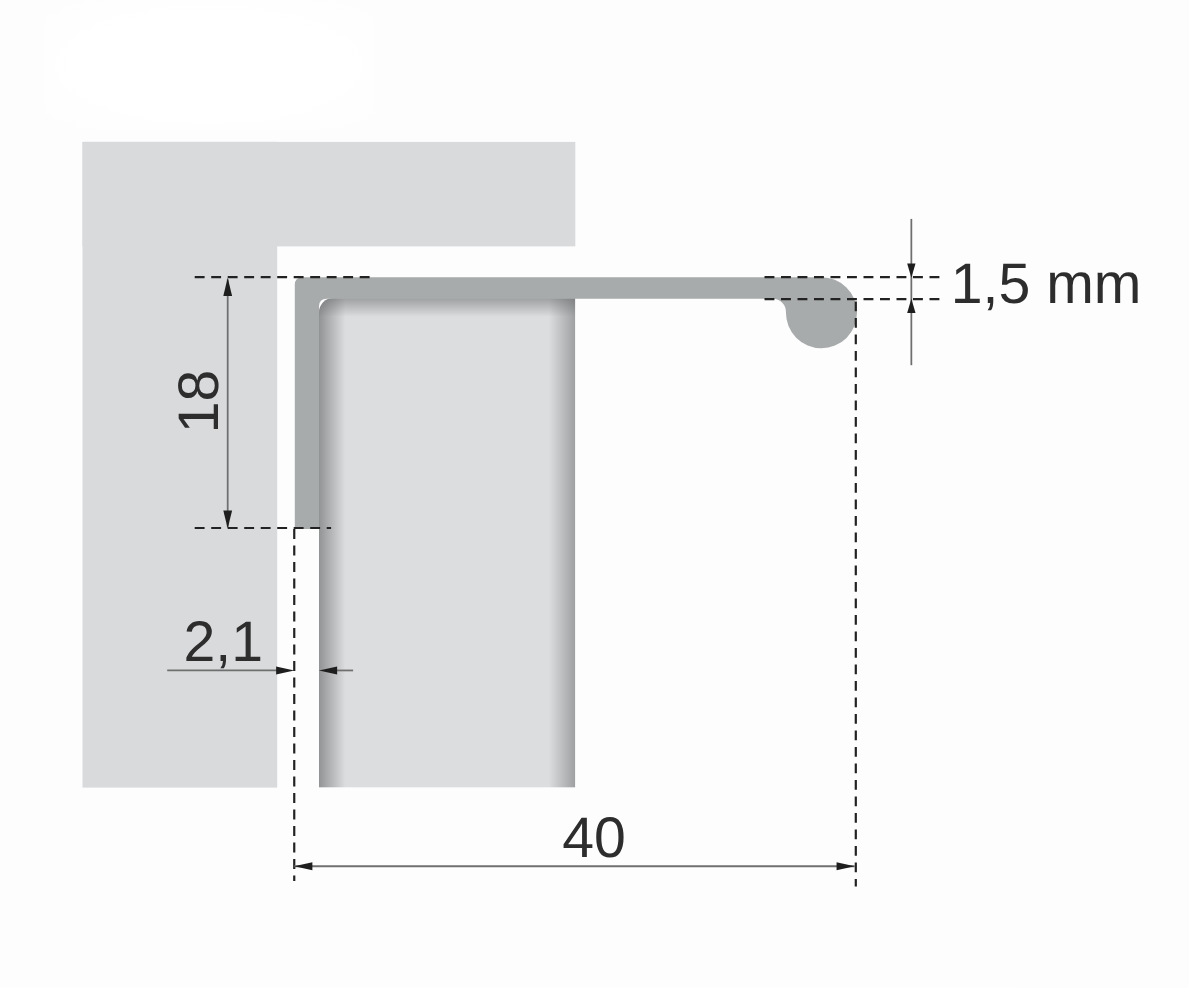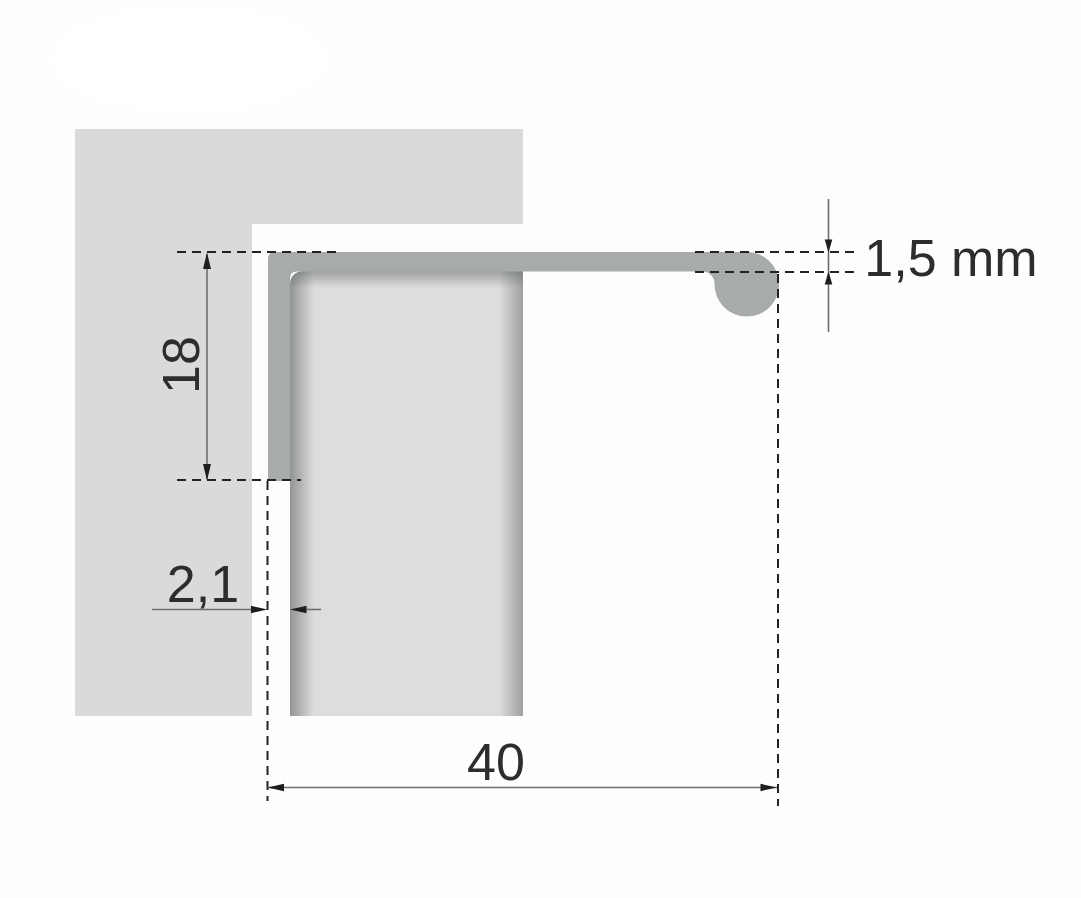--- a/index.html
+++ b/index.html
@@ -66,21 +66,21 @@
     transform: translate(-50%, -50%);
     font-size: 52px;
     line-height: 1;
     color: var(--dimension-text, #2d2d2d);
     white-space: nowrap;
     letter-spacing: 0px;
   }
   .lbl.rot { transform: translate(-50%, -50%) rotate(-90deg); }
   .lbl-height   { left: 181px; top: 365px; }
   .lbl-leg      { left: 203px; top: 584px; }
-  .lbl-width    { left: 496px; top: 762px; text-align: center; }
+  .lbl-width    { left: 540px; top: 762px; text-align: center; }
   .lbl-material { left: 951px; top: 258px; }
 </style>
 </head>
 <body>
 
 <div class="canvas">
 
   <div class="artifact"></div>
 
   <div class="panel cabinet-top"></div>

